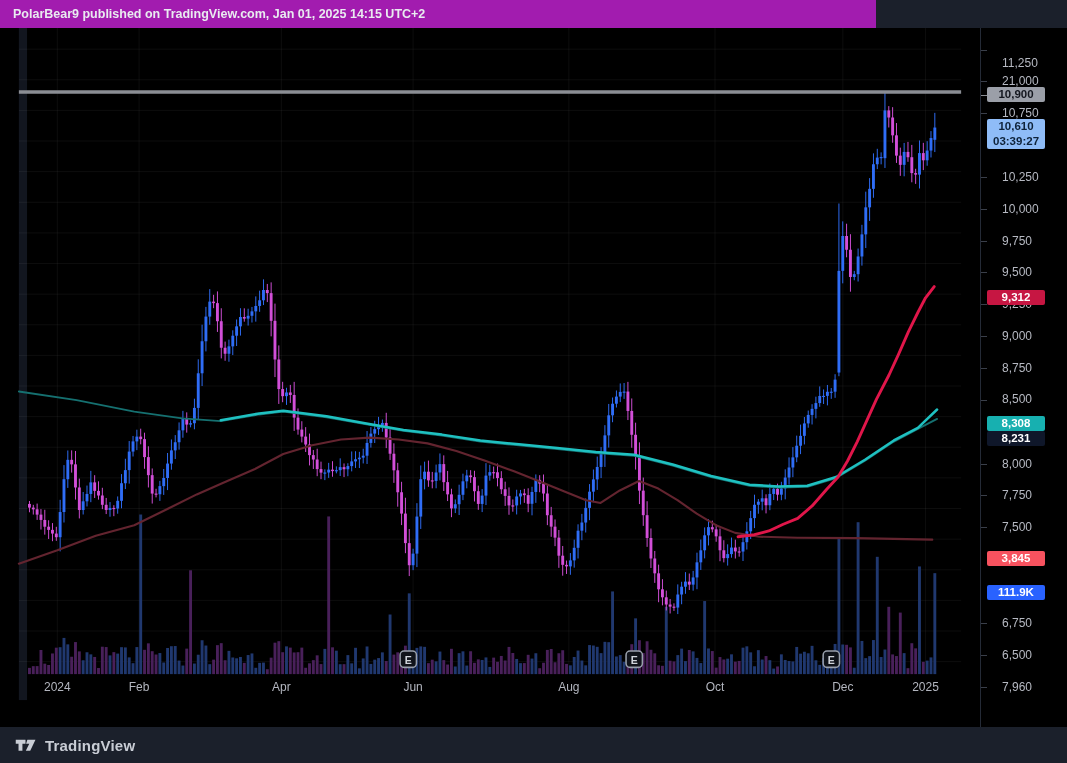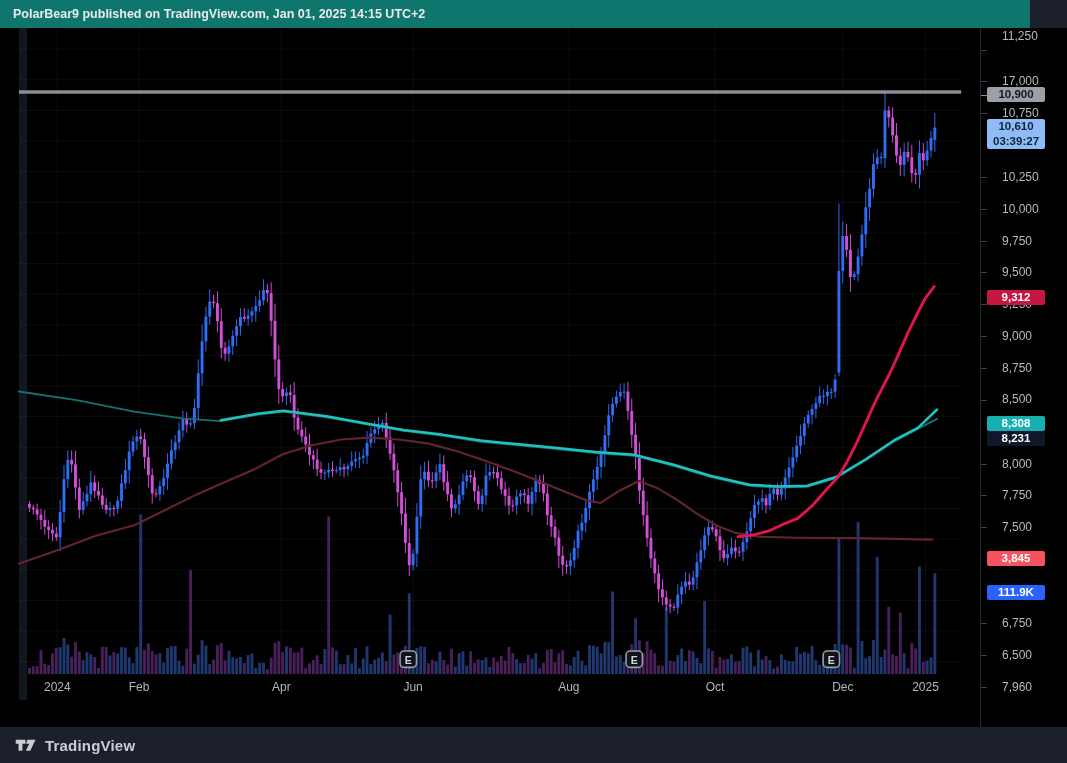--- a/index.html
+++ b/index.html
@@ -1,18 +1,18 @@
 <!DOCTYPE html>
 <html><head>
 <meta charset="utf-8">
 <style>
   html,body{margin:0;padding:0;background:#1b202b;}
   #app{position:relative;width:1067px;height:763px;background:#1b202b;overflow:hidden;
        font-family:"Liberation Sans",sans-serif;-webkit-font-smoothing:antialiased;}
-  .top-strip{position:absolute;left:0;top:0;width:1030px;height:28px;background:#0f766e;
+  .top-strip{position:absolute;left:0;top:0;width:876px;height:28px;background:#a21caf;
              color:#e9ebf0;font-size:12.5px;font-weight:700;line-height:28px;padding-left:13px;box-sizing:border-box;}
   .plot-area{position:absolute;left:0;top:28px;width:980px;height:699px;background:#000;}
   .legend{position:absolute;left:17px;top:36px;font-size:13px;color:#d8dbe2;z-index:3;white-space:nowrap;}
   .legend .sym{color:#dfe2e8;margin-right:10px;}
   .legend .lt{color:#d8dbe2;}
   .legend .val{color:#2f6bf2;margin-right:9px;}
   .legend .chg{color:#2f6bf2;}
   .price-axis{position:absolute;left:980px;top:28px;width:87px;height:699px;background:#000;
               border-left:1px solid #242a36;box-sizing:border-box;}
   .tick{position:absolute;left:21px;font-size:12px;color:#b6b9c2;z-index:1;}
@@ -808,23 +808,23 @@
             <rect x="836.5" y="676" width="17" height="17" rx="4" fill="#10131a" stroke="#99a0ac" stroke-width="1.6"></rect>
             <text x="845" y="689" fill="#d0d4db" font-size="11px" font-weight="bold" text-anchor="middle">E</text>
           </g>
         </g>
       </svg>
   </div>
 
 
   <div class="price-axis" id="price-axis">
       <div class="tickdash" style="top: 21.5px;"></div>
-      <div class="tick" style="top: 1px;">11,250</div>
+      <div class="tick" style="top: 28px;">11,250</div>
       <div class="tickdash" style="top: 53.35px;"></div>
-      <div class="tick" style="top: 46.35px;">17,000</div>
+      <div class="tick" style="top: 46.35px;">21,000</div>
       <div class="tickdash" style="top: 85.2px;"></div>
       <div class="tick" style="top: 78.2px;">10,750</div>
       <div class="tickdash" style="top: 148.9px;"></div>
       <div class="tick" style="top: 141.9px;">10,250</div>
       <div class="tickdash" style="top: 180.75px;"></div>
       <div class="tick" style="top: 173.75px;">10,000</div>
       <div class="tickdash" style="top: 212.6px;"></div>
       <div class="tick" style="top: 205.6px;">9,750</div>
       <div class="tickdash" style="top: 244.45px;"></div>
       <div class="tick" style="top: 237.45px;">9,500</div>

